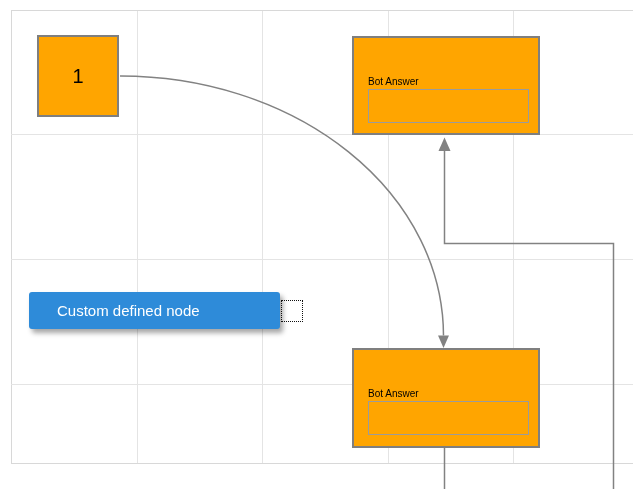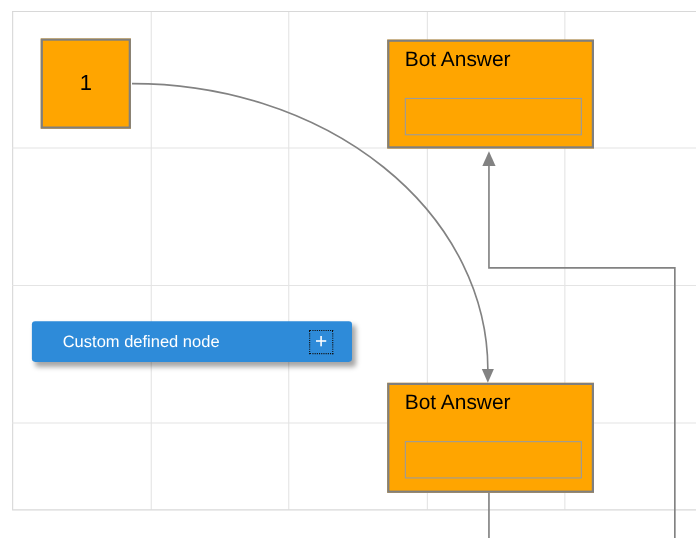--- a/index.html
+++ b/index.html
@@ -38,37 +38,37 @@
     display: flex; align-items: center; justify-content: center;
     font-size: 20px;
   }
 
   .node-bot { left: 352px; width: 188px; }
   .node-bot-top    { top: 36px;  height: 99px; }
   .node-bot-bottom { top: 348px; height: 100px; }
 
   .bot-title {
     position: absolute;
-    left: 14px; top: 6px;
-    font-size: 19px;
+    left: 14px; top: 38px;
+    font-size: 10px;
     white-space: nowrap;
   }
 
   .bot-field {
     position: absolute;
     left: 14px; top: 51px;
     width: 161px; height: 34px;
     border: 1px solid var(--inner-field-border, #9b9b9b);
     background: transparent;
   }
 
   .custom-node {
     position: absolute;
     left: 29px; top: 292px;
-    width: 291px; height: 37px;
+    width: 251px; height: 37px;
     background: var(--button-fill, #2e8bd9);
     border-radius: 3px;
     box-shadow: 3px 4px 5px rgba(0, 0, 0, 0.35);
     color: var(--button-text, #fff);
   }
 
   .custom-label {
     position: absolute;
     left: 28px; top: 0; bottom: 0;
     display: flex; align-items: center;

